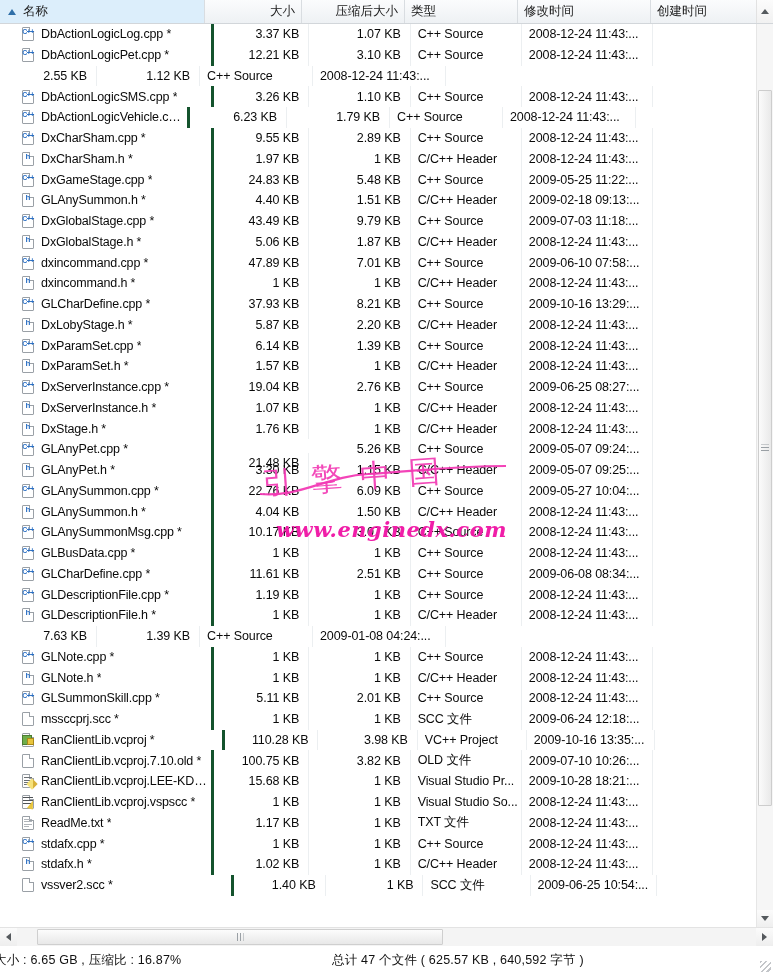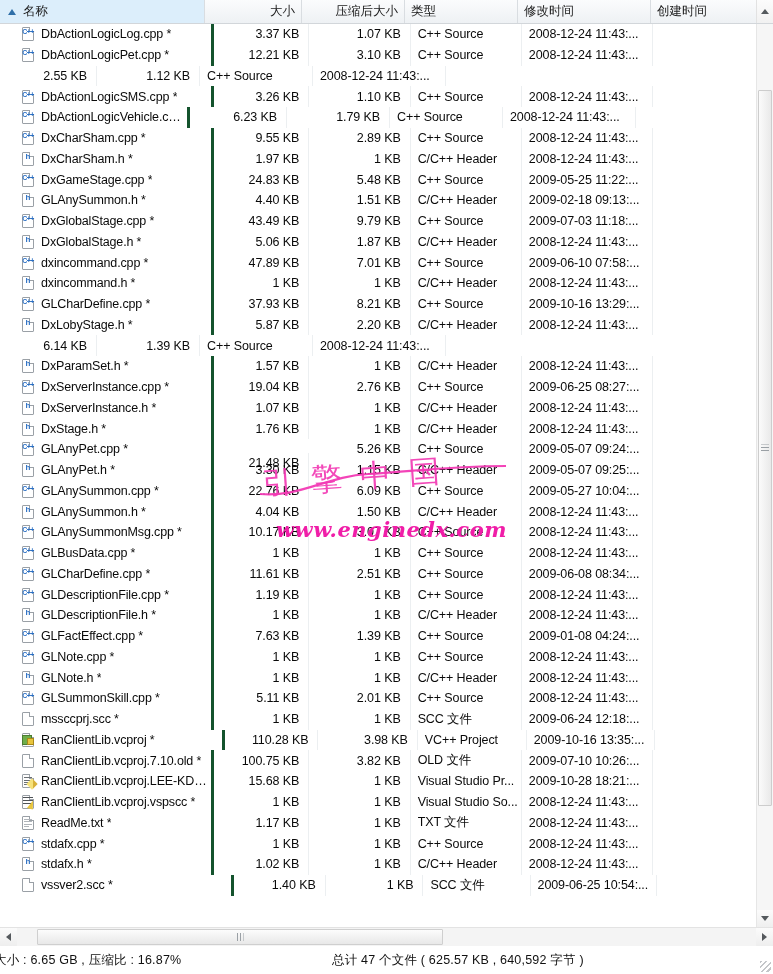--- a/index.html
+++ b/index.html
@@ -638,20 +638,27 @@
             </span>
             <span class="nm">DxLobyStage.h *</span>
           </div>
           <div class="c-size" style="width: 97px;">5.87 KB</div>
           <div class="c-packed" style="width: 103px;">2.20 KB</div>
           <div class="c-type" style="width: 113px;">C/C++ Header</div>
           <div class="c-mod" style="width: 133px;">2008-12-24 11:43:...</div>
           <div class="c-crt" style="width: 105px;"></div>
         </div>
         <div class="row">
+          <div class="c-name" style="width: 205px;">
+            <span class="ficon ico-cpp">
+              <span class="page"></span>
+              <span class="glyph">C++</span>
+            </span>
+            <span class="nm">DxParamSet.cpp *</span>
+          </div>
           <div class="c-size" style="width: 97px;">6.14 KB</div>
           <div class="c-packed" style="width: 103px;">1.39 KB</div>
           <div class="c-type" style="width: 113px;">C++ Source</div>
           <div class="c-mod" style="width: 133px;">2008-12-24 11:43:...</div>
           <div class="c-crt" style="width: 105px;"></div>
         </div>
         <div class="row">
           <div class="c-name" style="width: 205px;">
             <span class="ficon ico-h">
               <span class="page"></span>
@@ -827,27 +834,20 @@
             </span>
             <span class="nm">GLDescriptionFile.h *</span>
           </div>
           <div class="c-size" style="width: 97px;">1 KB</div>
           <div class="c-packed" style="width: 103px;">1 KB</div>
           <div class="c-type" style="width: 113px;">C/C++ Header</div>
           <div class="c-mod" style="width: 133px;">2008-12-24 11:43:...</div>
           <div class="c-crt" style="width: 105px;"></div>
         </div>
         <div class="row">
-          <div class="c-name" style="width: 205px;">
-            <span class="ficon ico-cpp">
-              <span class="page"></span>
-              <span class="glyph">C++</span>
-            </span>
-            <span class="nm">GLFactEffect.cpp *</span>
-          </div>
           <div class="c-size" style="width: 97px;">7.63 KB</div>
           <div class="c-packed" style="width: 103px;">1.39 KB</div>
           <div class="c-type" style="width: 113px;">C++ Source</div>
           <div class="c-mod" style="width: 133px;">2009-01-08 04:24:...</div>
           <div class="c-crt" style="width: 105px;"></div>
         </div>
         <div class="row">
           <div class="c-name" style="width: 205px;">
             <span class="ficon ico-cpp">
               <span class="page"></span>

